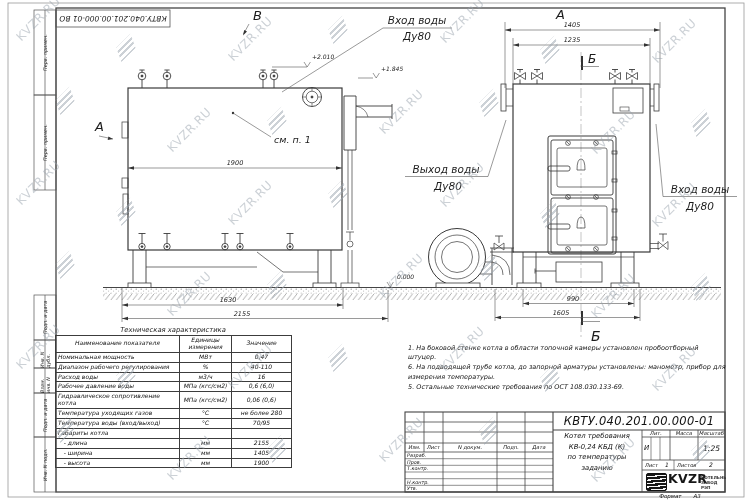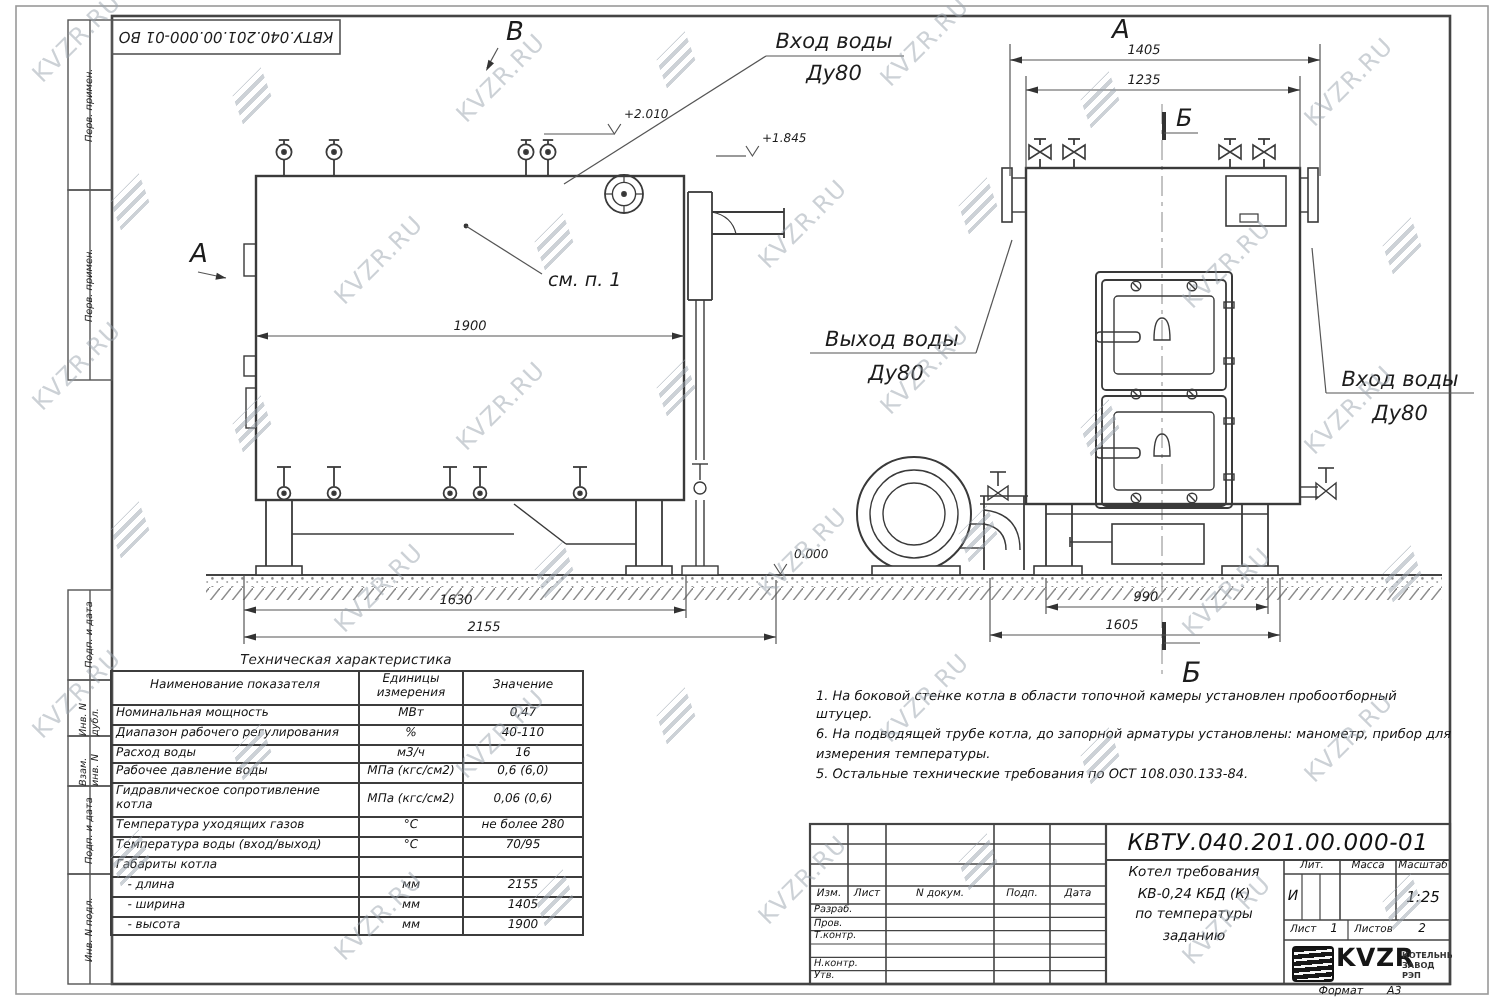--- a/index.html
+++ b/index.html
@@ -512,21 +512,21 @@
             <td class="c1">мм</td>
             <td class="c2">1900</td>
           </tr>
         </tbody>
   </table>
 </div>
 
 <div id="notes" class="abs">
       <div>1. На боковой стенке котла в области топочной камеры установлен пробоотборный штуцер.</div>
       <div>6. На подводящей трубе котла, до запорной арматуры установлены: манометр, прибор для измерения температуры.</div>
-      <div>5. Остальные технические требования по ОСТ 108.030.133-84.</div>
+      <div>5. Остальные технические требования по ОСТ 108.030.133-69.</div>
     </div>
 
 <div id="doc-number" class="tb">КВТУ.040.201.00.000-01 ВО</div>
 <div id="product" class="tb">
   <div>Котел требования</div>
   <div>КВ-0,24 КБД (К)</div>
   <div>по температуры заданию</div>
 </div>
 <div class="tb ctr" style="left:405px;top:443px;width:19px;height:9px;font-size:5.2px;line-height:9px">Изм.</div>
 <div class="tb ctr" style="left:424px;top:443px;width:19px;height:9px;font-size:5.2px;line-height:9px">Лист</div>

